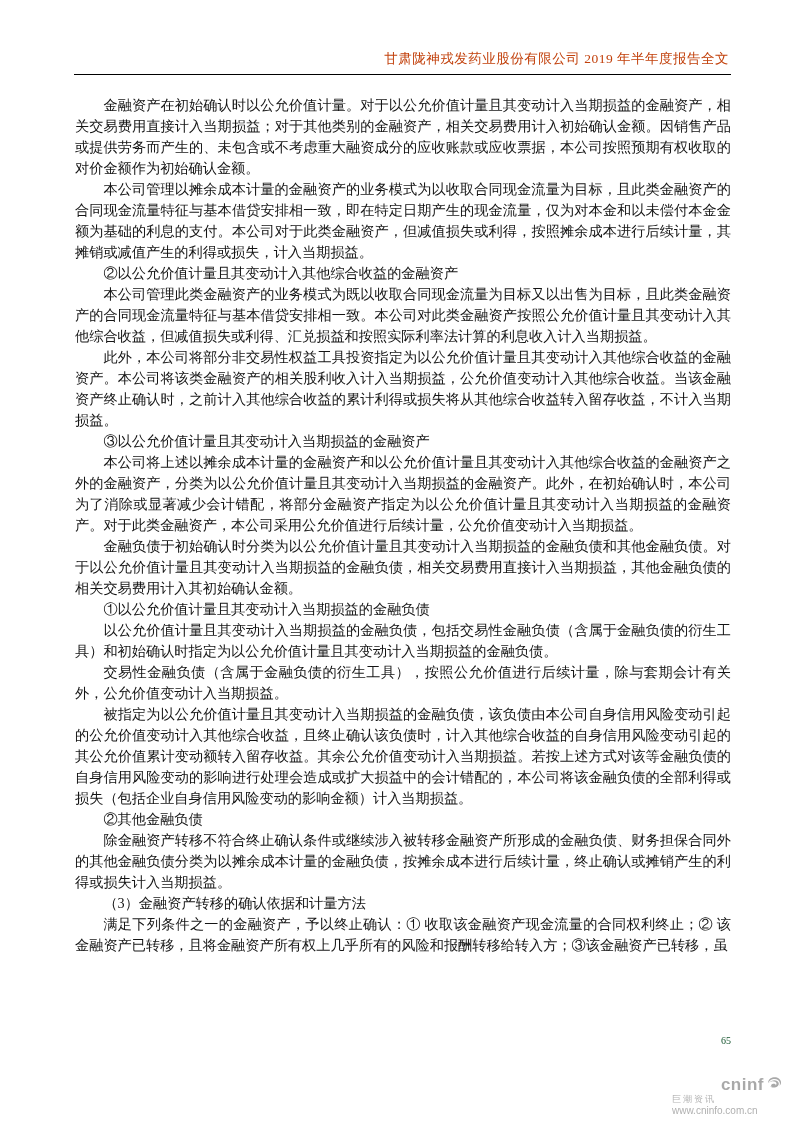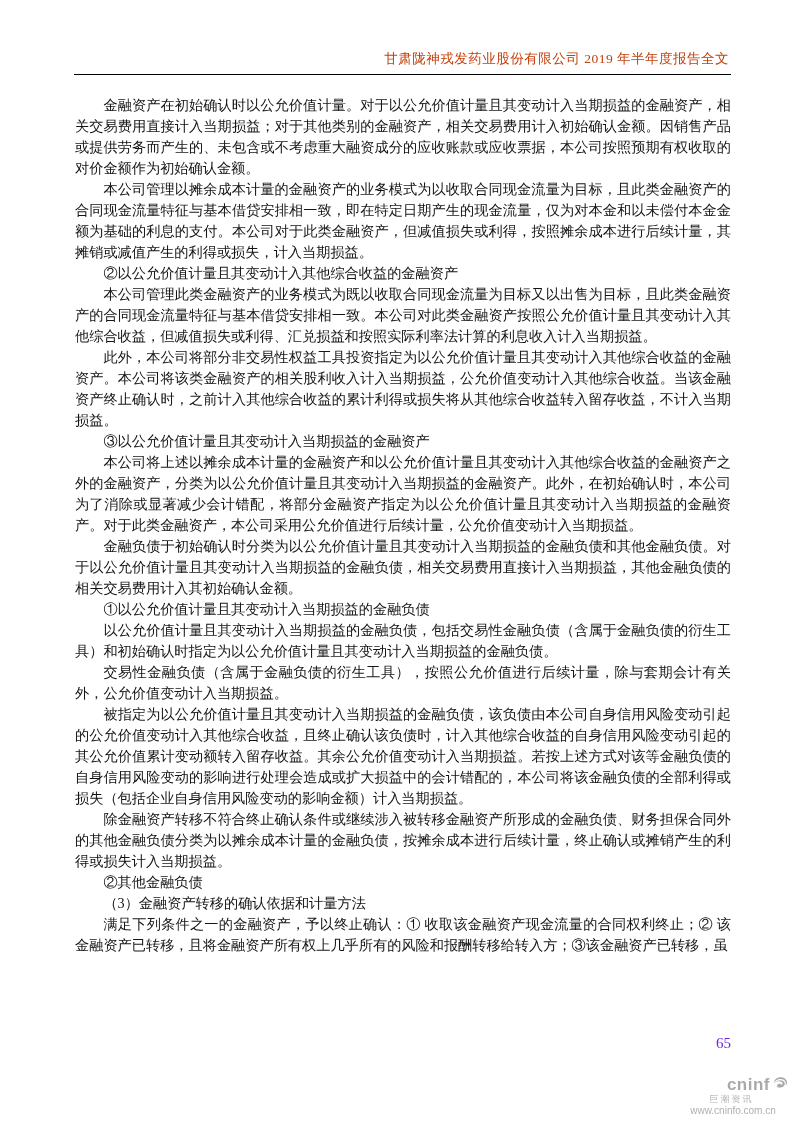--- a/index.html
+++ b/index.html
@@ -52,29 +52,29 @@
   }
   .content p.no-indent {
     text-indent: 0;
   }
   .page-number {
     position: absolute;
     top: 1035px;
     left: 75px;
     width: 656px;
     text-align: right;
-    font-size: 15px;
-    color: #6d28d9;
+    font-size: 10px;
+    color: #14532d;
   }
   .footer-logo {
     position: absolute;
     top: 1076px;
-    right: 5px;
+    right: 11px;
     width: 110px;
-    text-align: center;
+    text-align: left;
     color: #a9a9a9;
     font-family: "Liberation Sans", "DejaVu Sans", sans-serif;
     line-height: 1.05;
     user-select: none;
   }
   .footer-logo .brand-row {
     display: flex;
     align-items: center;
     justify-content: flex-end;
     gap: 1px;
@@ -116,22 +116,22 @@
   <p>②以公允价值计量且其变动计入其他综合收益的金融资产</p>
   <p>本公司管理此类金融资产的业务模式为既以收取合同现金流量为目标又以出售为目标，且此类金融资产的合同现金流量特征与基本借贷安排相一致。本公司对此类金融资产按照公允价值计量且其变动计入其他综合收益，但减值损失或利得、汇兑损益和按照实际利率法计算的利息收入计入当期损益。</p>
   <p>此外，本公司将部分非交易性权益工具投资指定为以公允价值计量且其变动计入其他综合收益的金融资产。本公司将该类金融资产的相关股利收入计入当期损益，公允价值变动计入其他综合收益。当该金融资产终止确认时，之前计入其他综合收益的累计利得或损失将从其他综合收益转入留存收益，不计入当期损益。</p>
   <p>③以公允价值计量且其变动计入当期损益的金融资产</p>
   <p>本公司将上述以摊余成本计量的金融资产和以公允价值计量且其变动计入其他综合收益的金融资产之外的金融资产，分类为以公允价值计量且其变动计入当期损益的金融资产。此外，在初始确认时，本公司为了消除或显著减少会计错配，将部分金融资产指定为以公允价值计量且其变动计入当期损益的金融资产。对于此类金融资产，本公司采用公允价值进行后续计量，公允价值变动计入当期损益。</p>
   <p>金融负债于初始确认时分类为以公允价值计量且其变动计入当期损益的金融负债和其他金融负债。对于以公允价值计量且其变动计入当期损益的金融负债，相关交易费用直接计入当期损益，其他金融负债的相关交易费用计入其初始确认金额。</p>
   <p>①以公允价值计量且其变动计入当期损益的金融负债</p>
   <p>以公允价值计量且其变动计入当期损益的金融负债，包括交易性金融负债（含属于金融负债的衍生工具）和初始确认时指定为以公允价值计量且其变动计入当期损益的金融负债。</p>
   <p>交易性金融负债（含属于金融负债的衍生工具），按照公允价值进行后续计量，除与套期会计有关外，公允价值变动计入当期损益。</p>
   <p>被指定为以公允价值计量且其变动计入当期损益的金融负债，该负债由本公司自身信用风险变动引起的公允价值变动计入其他综合收益，且终止确认该负债时，计入其他综合收益的自身信用风险变动引起的其公允价值累计变动额转入留存收益。其余公允价值变动计入当期损益。若按上述方式对该等金融负债的自身信用风险变动的影响进行处理会造成或扩大损益中的会计错配的，本公司将该金融负债的全部利得或损失（包括企业自身信用风险变动的影响金额）计入当期损益。</p>
+  <p>②其他金融负债</p>
   <p>除金融资产转移不符合终止确认条件或继续涉入被转移金融资产所形成的金融负债、财务担保合同外的其他金融负债分类为以摊余成本计量的金融负债，按摊余成本进行后续计量，终止确认或摊销产生的利得或损失计入当期损益。</p>
-  <p>②其他金融负债</p>
   <p>（3）金融资产转移的确认依据和计量方法</p>
   <p>满足下列条件之一的金融资产，予以终止确认：① 收取该金融资产现金流量的合同权利终止；② 该金融资产已转移，且将金融资产所有权上几乎所有的风险和报酬转移给转入方；③该金融资产已转移，虽</p>
 </div>
 
 <div class="page-number">65</div>
 
 <div class="footer-logo">
   <div class="brand-row">
     <span class="brand">cninf</span>
     <span class="swirl">

